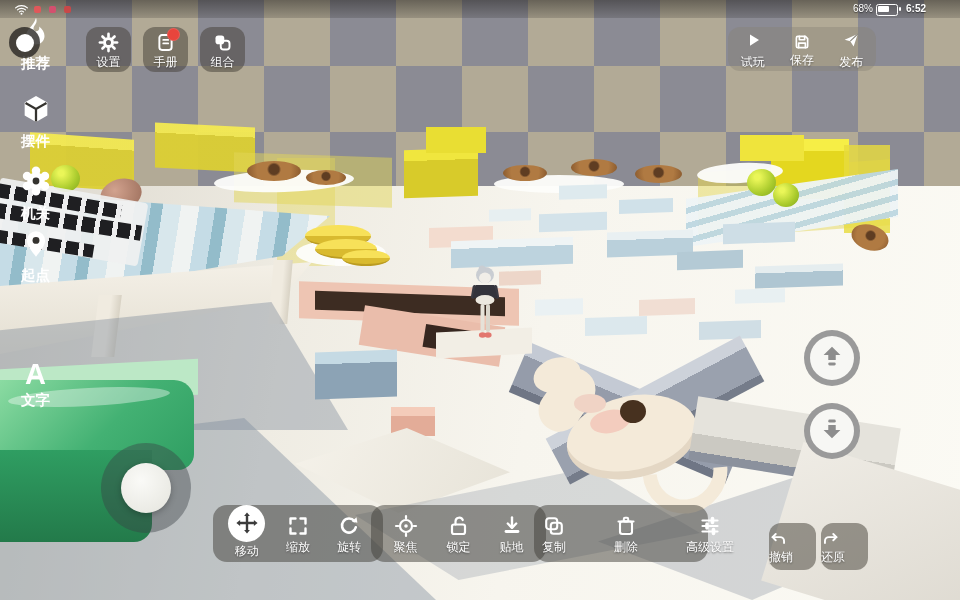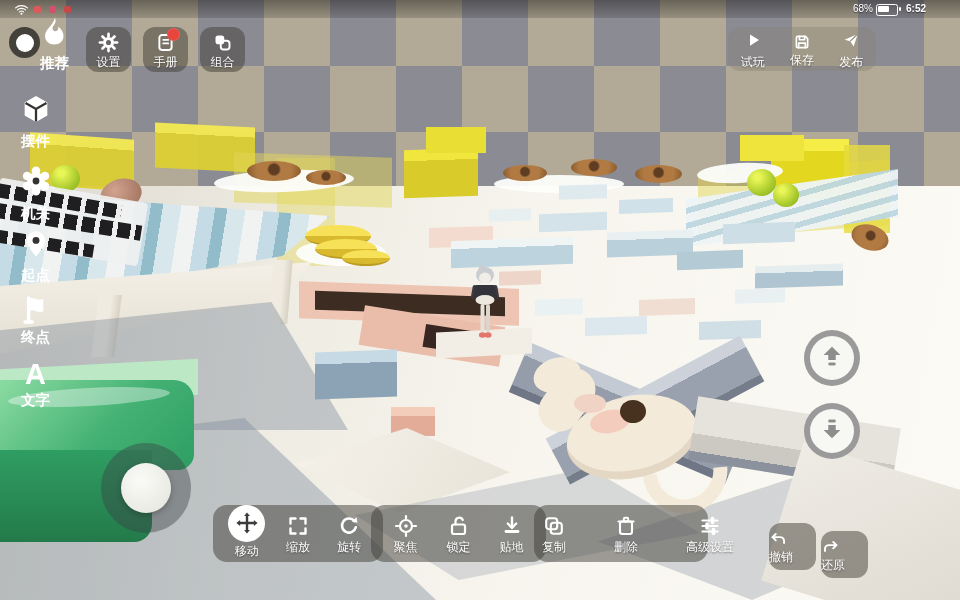--- a/index.html
+++ b/index.html
@@ -275,21 +275,21 @@
         <svg width="18" height="18" viewBox="0 0 24 24">
             <path d="M3.5 11.5L21 4l-5.5 16.5-4.5-7z" fill="#fff"></path>
             <path d="M11 13.5L21 4" stroke="#8a867c" stroke-width="1.4" fill="none"></path>
           </svg>
       </span>
       <span class="tool-label">发布</span>
     </div>
   </div>
 
   <div id="sidebar">
-    <div class="side-item" style="top:14px;padding-left:19px;">
+    <div class="side-item" style="top:14px;">
       <span>
         <svg width="34" height="34" viewBox="0 0 24 24">
             <path fill="#fff" d="M12 2.7c1.2 3.1-.4 4.6-1.3 6-.7 1.1-.6 2.4.4 3.1 1.1.8 2.6.3 3.1-1 .2-.6.2-1.3 0-1.9 2.2 1.7 3.8 4.1 3.8 6.6 0 3.6-2.9 6-6.5 6s-6.5-2.4-6.5-6c0-4.8 5-6.2 7-12.8z"></path>
           </svg>
       </span>
       <span class="side-label">推荐</span>
     </div>
     <div class="side-item" style="top:92px;">
       <span>
         <svg width="34" height="34" viewBox="0 0 24 24">
@@ -317,30 +317,20 @@
       <span class="side-label">机关</span>
     </div>
     <div class="side-item" style="top:228px;">
       <span>
         <svg width="32" height="32" viewBox="0 0 24 24">
             <path fill="#fff" d="M12 2.5a6.8 6.8 0 0 1 6.8 6.8c0 4.5-5 9.6-6.8 12.2C10.2 18.9 5.2 13.8 5.2 9.3A6.8 6.8 0 0 1 12 2.5z"></path>
             <circle cx="12" cy="9.3" r="2.6" fill="#35332f"></circle>
           </svg>
       </span>
       <span class="side-label">起点</span>
-    </div>
-    <div class="side-item" style="top:294px;">
-      <span>
-        <svg class="ic" width="32" height="32" viewBox="0 0 24 24">
-            <path fill="#fff" stroke="none" d="M6.5 3.5c3.5-2 6.5 2 11 .2V13c-4.5 1.8-7.5-2.2-11-.2z"></path>
-            <line x1="6.5" y1="3" x2="6.5" y2="21" style="stroke-width:2.6"></line>
-            <line x1="3.8" y1="21" x2="9.2" y2="21" style="stroke-width:2.6"></line>
-          </svg>
-      </span>
-      <span class="side-label">终点</span>
     </div>
     <div class="side-item" style="top:360px;">
       <span style="font-size:29px;font-weight:800;color:#fff;line-height:1;">A</span>
       <span class="side-label">文字</span>
     </div>
   </div>
 
   <div class="ui circle-btn" style="left:804px;top:330px;width:44px;height:44px;">
     <span>
       <svg width="28" height="28" viewBox="0 0 24 24">
@@ -476,21 +466,21 @@
 
   <div class="ui sq-btn" style="left:769px;top:523px;width:47px;height:47px;">
     <span>
       <svg class="ic" width="19" height="19" viewBox="0 0 24 24" style="stroke-width:2.4;">
           <path d="M8.5 5L4.5 9l4 4"></path>
           <path d="M4.5 9H14a5 5 0 0 1 5 5v2.5"></path>
         </svg>
     </span>
     <span class="tool-label">撤销</span>
   </div>
-  <div class="ui sq-btn" style="left:821px;top:523px;width:47px;height:47px;margin-top:8px;">
+  <div class="ui sq-btn" style="left:821px;top:523px;width:47px;height:47px;">
     <span>
       <svg class="ic" width="19" height="19" viewBox="0 0 24 24" style="stroke-width:2.4;">
           <path d="M15.5 5l4 4-4 4"></path>
           <path d="M19.5 9H10a5 5 0 0 0-5 5v2.5"></path>
         </svg>
     </span>
     <span class="tool-label">还原</span>
   </div>
 
 </div>

